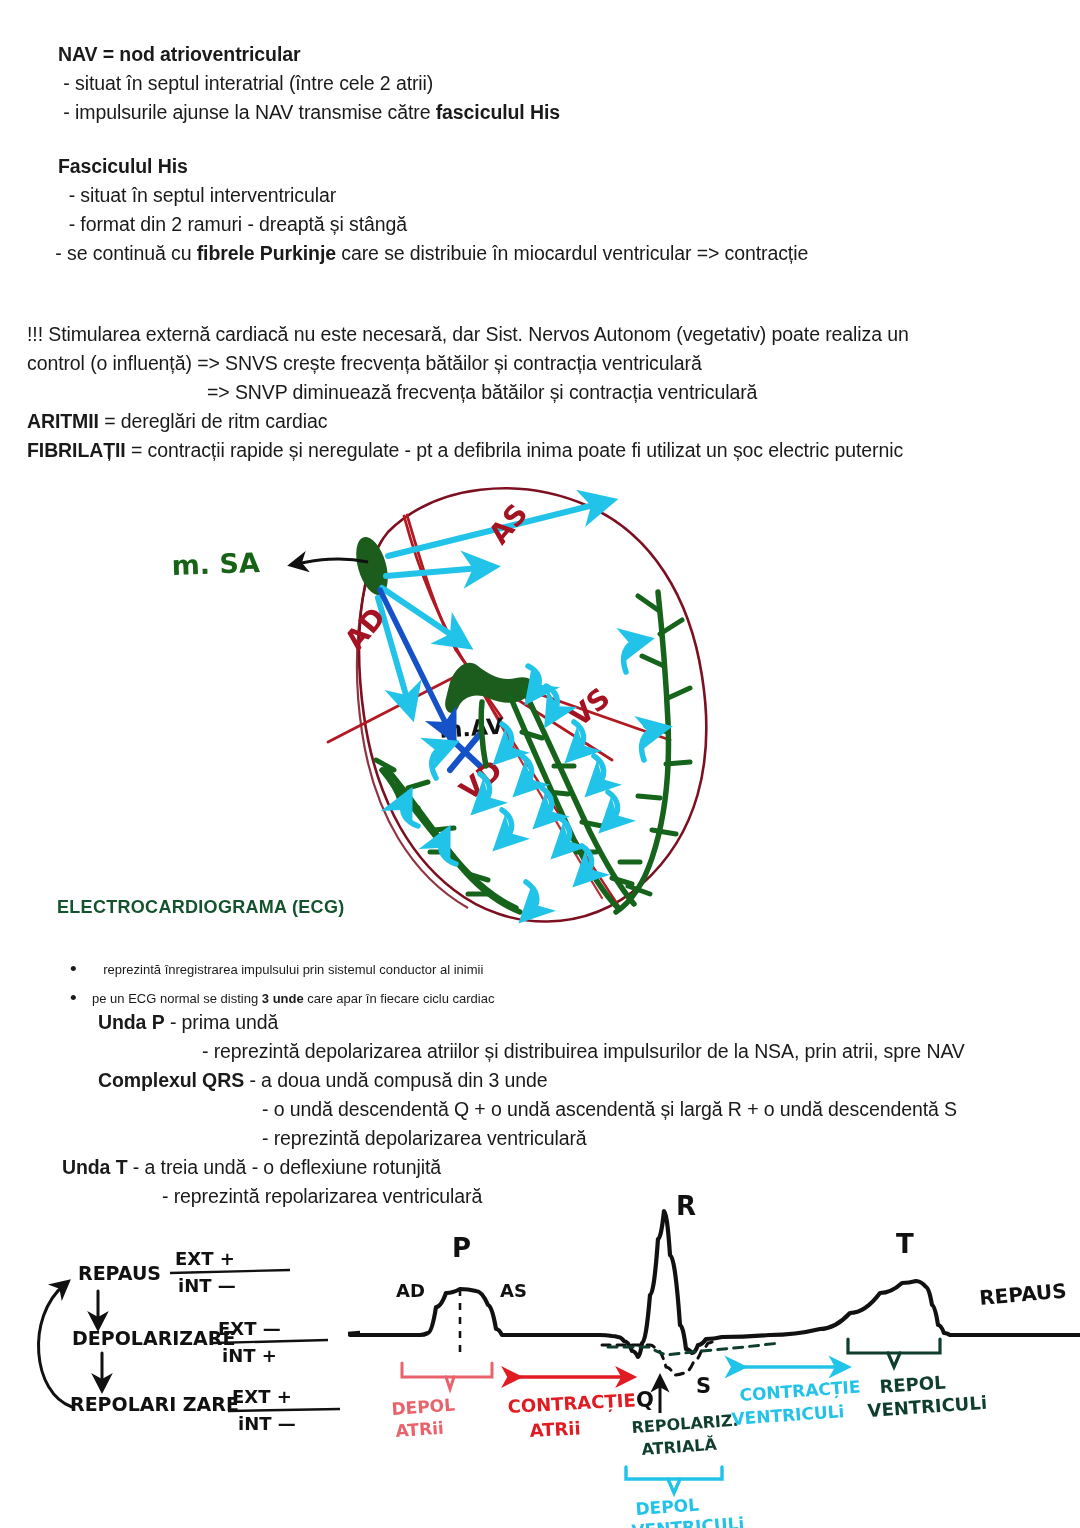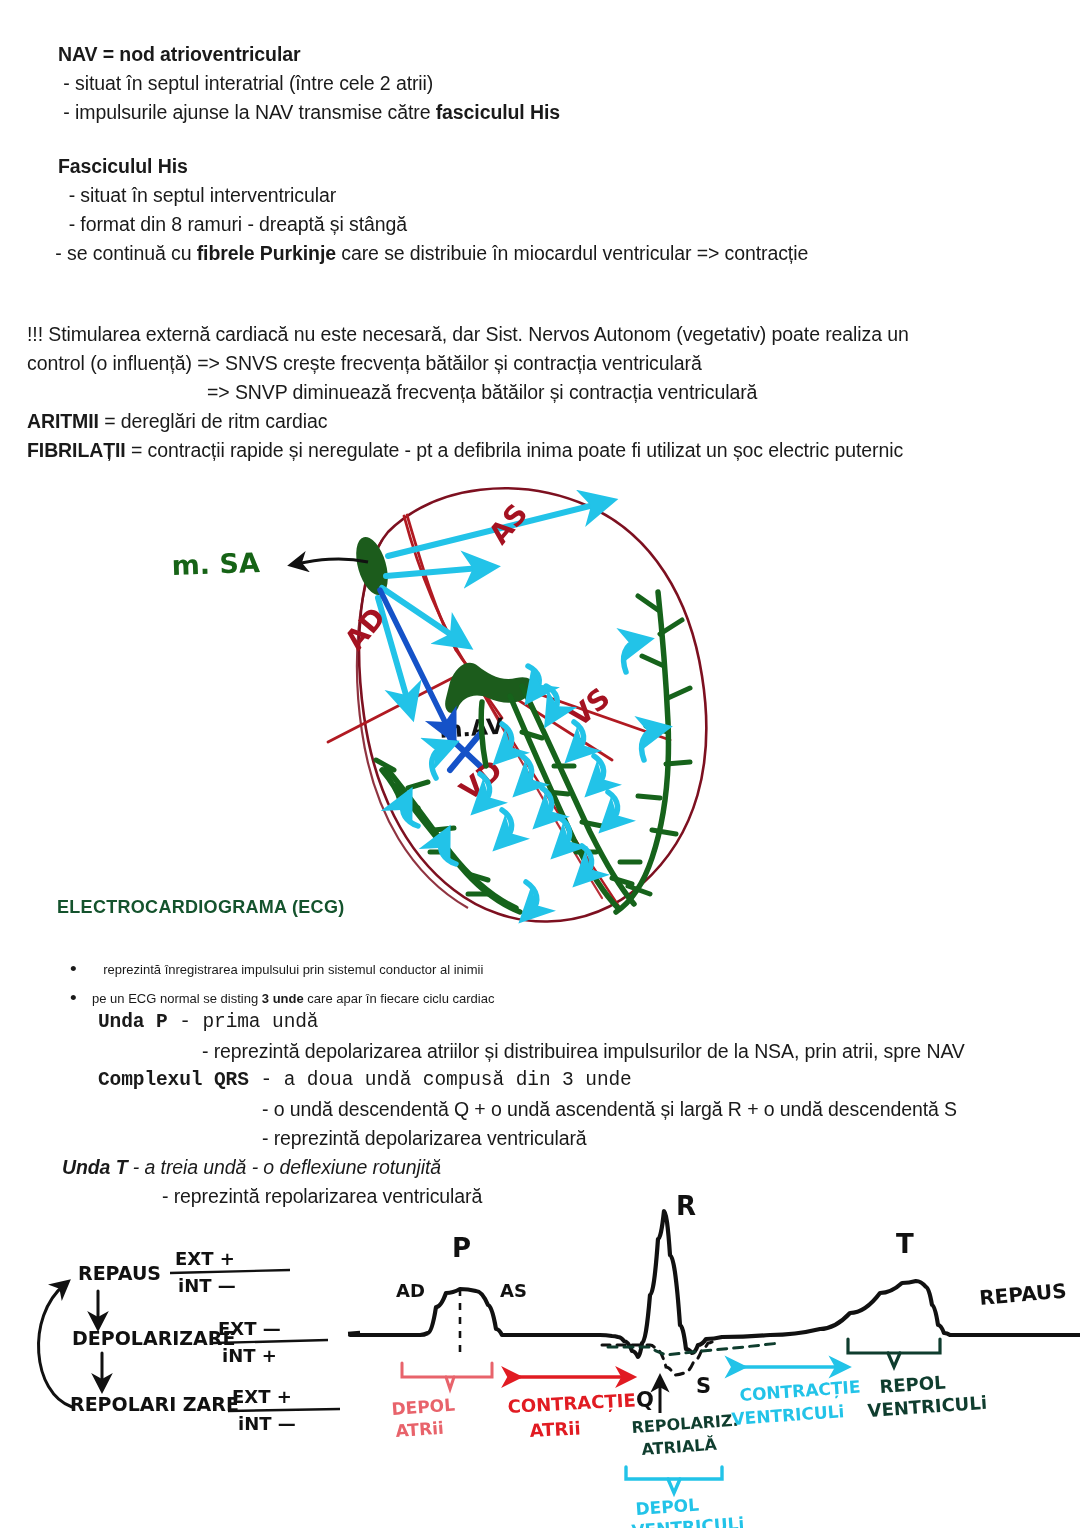--- a/index.html
+++ b/index.html
@@ -21,23 +21,23 @@
 
   .bullet{position:relative;padding-left:30px;font-size:13px;line-height:29px;white-space:pre;text-align:center;}
   .bullet::before{content:"•";position:absolute;left:8px;top:-1px;font-size:19px;}
 
   .ecg-head{
     position:absolute;left:57px;top:897px;
     font-size:18px;font-weight:bold;letter-spacing:.3px;
     color:#14532d;
   }
 
-  .ind1{padding-left:0px;font-style:italic;}
+  .ind1{padding-left:0px;}
   .ind3{padding-left:140px;}
-  .ind4{padding-left:36px;font-family:Liberation Mono, monospace;}
+  .ind4{padding-left:36px;}
   .ind-stim{padding-left:180px;}
 
   
   .fig{position:absolute;}
   #heart-fig{left:150px;top:470px;width:620px;height:460px;}
   #cycle-fig{left:10px;top:1235px;width:350px;height:215px;}
   #ecg-fig{left:340px;top:1185px;width:740px;height:340px;}
 
   svg{display:block;overflow:visible;}
   .hand{font-family:"DejaVu Sans",sans-serif;font-weight:bold;}
@@ -49,21 +49,21 @@
 
   <div class="blk" id="blk-nav">
     <div class="ln"><span class="b">NAV = nod atrioventricular</span></div>
     <div class="ln"> - situat în septul interatrial (între cele 2 atrii)</div>
     <div class="ln"><span> - impulsurile ajunse la NAV transmise către </span><span class="b">fasciculul His</span></div>
   </div>
 
   <div class="blk" id="blk-his">
     <div class="ln"><span class="b">Fasciculul His</span></div>
     <div class="ln">  - situat în septul interventricular</div>
-    <div class="ln">  - format din 8 ramuri - dreaptă și stângă</div>
+    <div class="ln">  - format din 2 ramuri - dreaptă și stângă</div>
     <div class="ln" style="margin-left:-8px;"><span> - se continuă cu </span><span class="b">fibrele Purkinje</span><span> care se distribuie în miocardul ventricular =&gt; contracție</span></div>
   </div>
 
   <div class="blk" id="blk-stim">
     <div class="ln">!!! Stimularea externă cardiacă nu este necesară, dar Sist. Nervos Autonom (vegetativ) poate realiza un</div>
     <div class="ln">control (o influență) =&gt; SNVS crește frecvența bătăilor și contracția ventriculară</div>
     <div class="ln ind-stim">=&gt; SNVP diminuează frecvența bătăilor și contracția ventriculară</div>
     <div class="ln"><span class="b">ARITMII</span><span> = dereglări de ritm cardiac</span></div>
     <div class="ln"><span class="b">FIBRILAȚII</span><span> = contracții rapide și neregulate - pt a defibrila inima poate fi utilizat un șoc electric puternic</span></div>
   </div>

